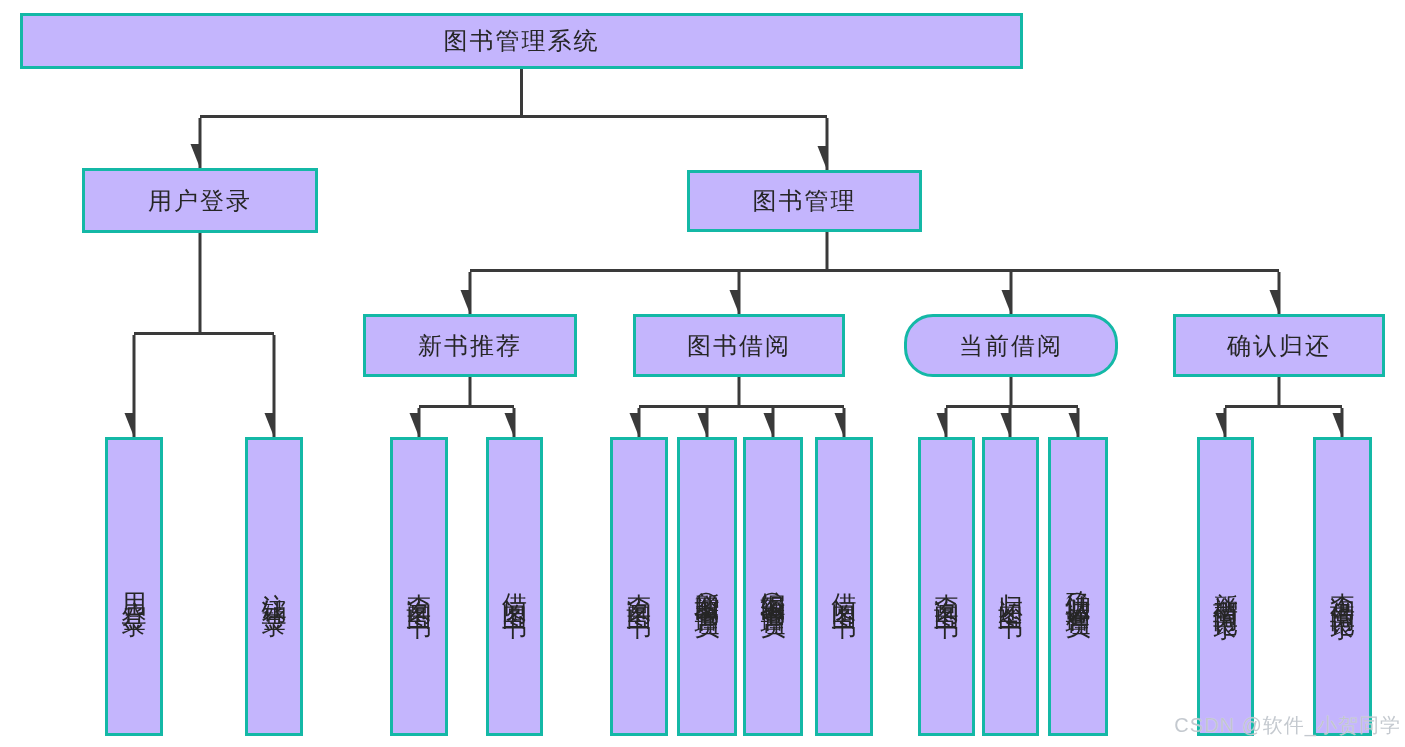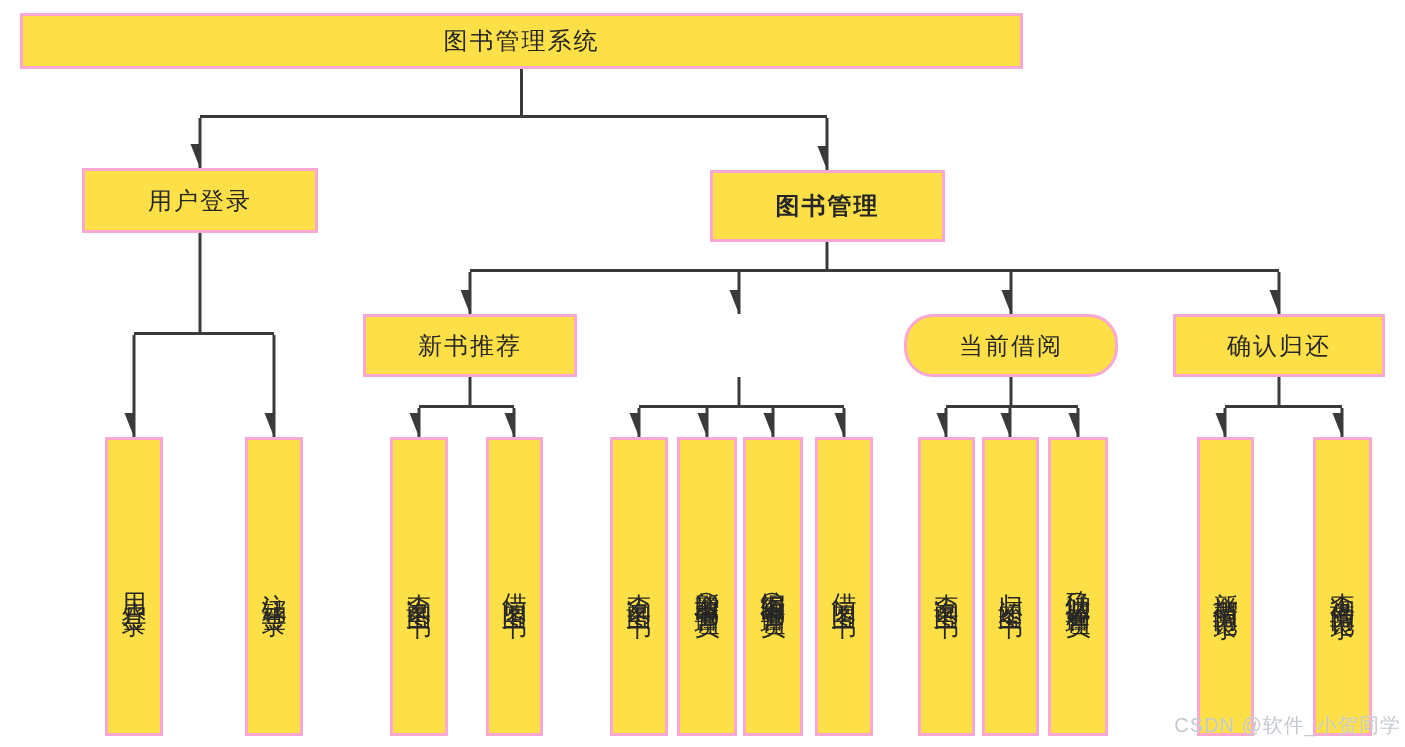--- a/index.html
+++ b/index.html
@@ -19,36 +19,36 @@
   #connectors {
     position: absolute;
     left: 0;
     top: 0;
     width: 1405px;
     height: 747px;
   }
   .node {
     position: absolute;
     box-sizing: border-box;
-    border: 3px solid #f9a8d4;
-    background: #fde047;
+    border: 3px solid #14b8a6;
+    background: #c4b5fd;
     display: flex;
     align-items: center;
     justify-content: center;
     text-align: center;
   }
   .hlabel {
     font-size: 24px;
     letter-spacing: 2px;
     color: #262626;
     white-space: nowrap;
   }
   .root-box   { left: 20px;  top: 13px;  width: 1003px; height: 56px; }
   .l2a        { left: 82px;  top: 168px; width: 236px;  height: 65px; }
-  .l2b        { left: 710px; top: 170px; width: 235px;  height: 72px; font-weight: bold; }
+  .l2b        { left: 687px; top: 170px; width: 235px;  height: 62px; }
   .l3a        { left: 363px; top: 314px; width: 214px;  height: 63px; align-items: center; }
   .l3b        { left: 633px; top: 314px; width: 212px;  height: 63px; }
   .l3c        { left: 904px; top: 314px; width: 214px;  height: 63px; border-radius: 29px; }
   .l3d        { left: 1173px;top: 314px; width: 212px;  height: 63px; }
   .vbox {
     top: 437px;
     height: 299px;
     width: 58px;
   }
   .vlabel {
@@ -148,20 +148,23 @@
   <div class="node l2a">
     <span class="hlabel">用户登录</span>
   </div>
   <div class="node l2b">
     <span class="hlabel">图书管理</span>
   </div>
 
   <div class="node l3a">
     <span class="hlabel">新书推荐</span>
   </div>
+  <div class="node l3b">
+    <span class="hlabel">图书借阅</span>
+  </div>
   <div class="node l3c">
     <span class="hlabel">当前借阅</span>
   </div>
   <div class="node l3d">
     <span class="hlabel">确认归还</span>
   </div>
 
   <div class="node vbox p1">
     <span class="vlabel">用户登录</span>
   </div>

